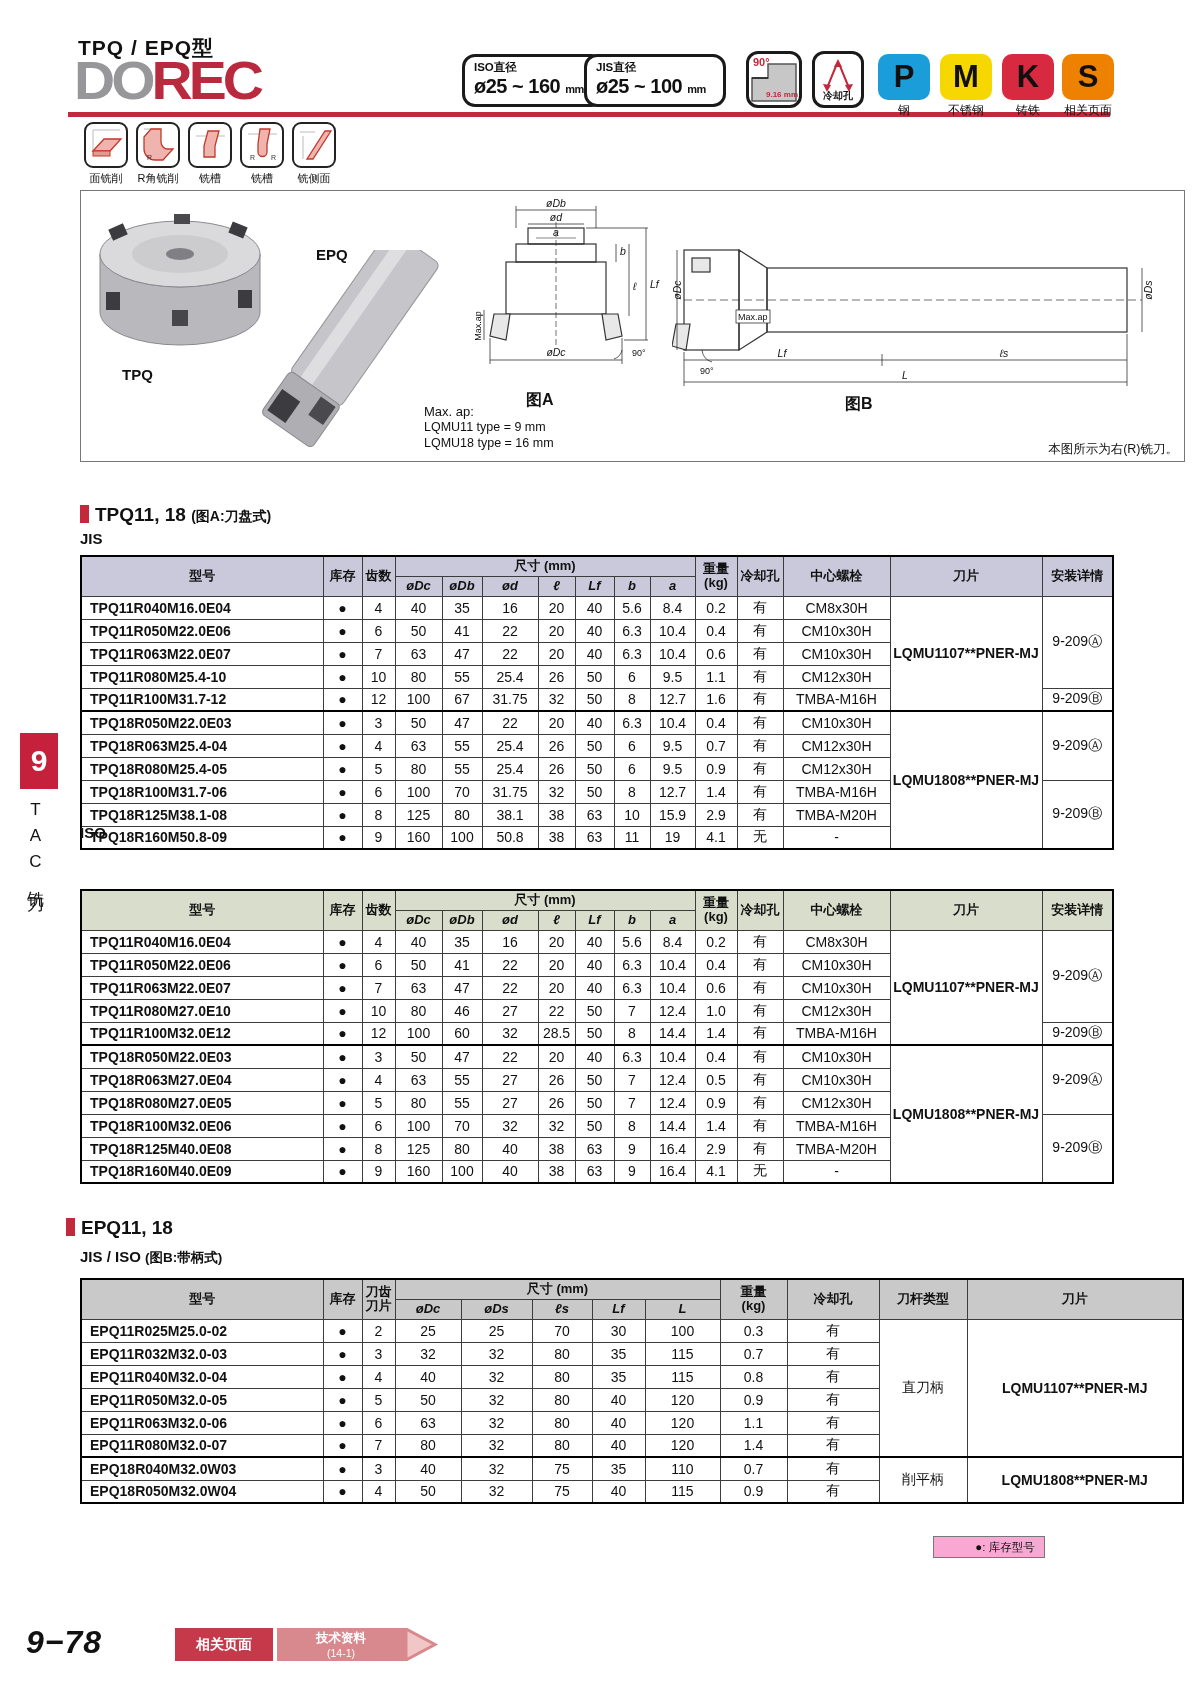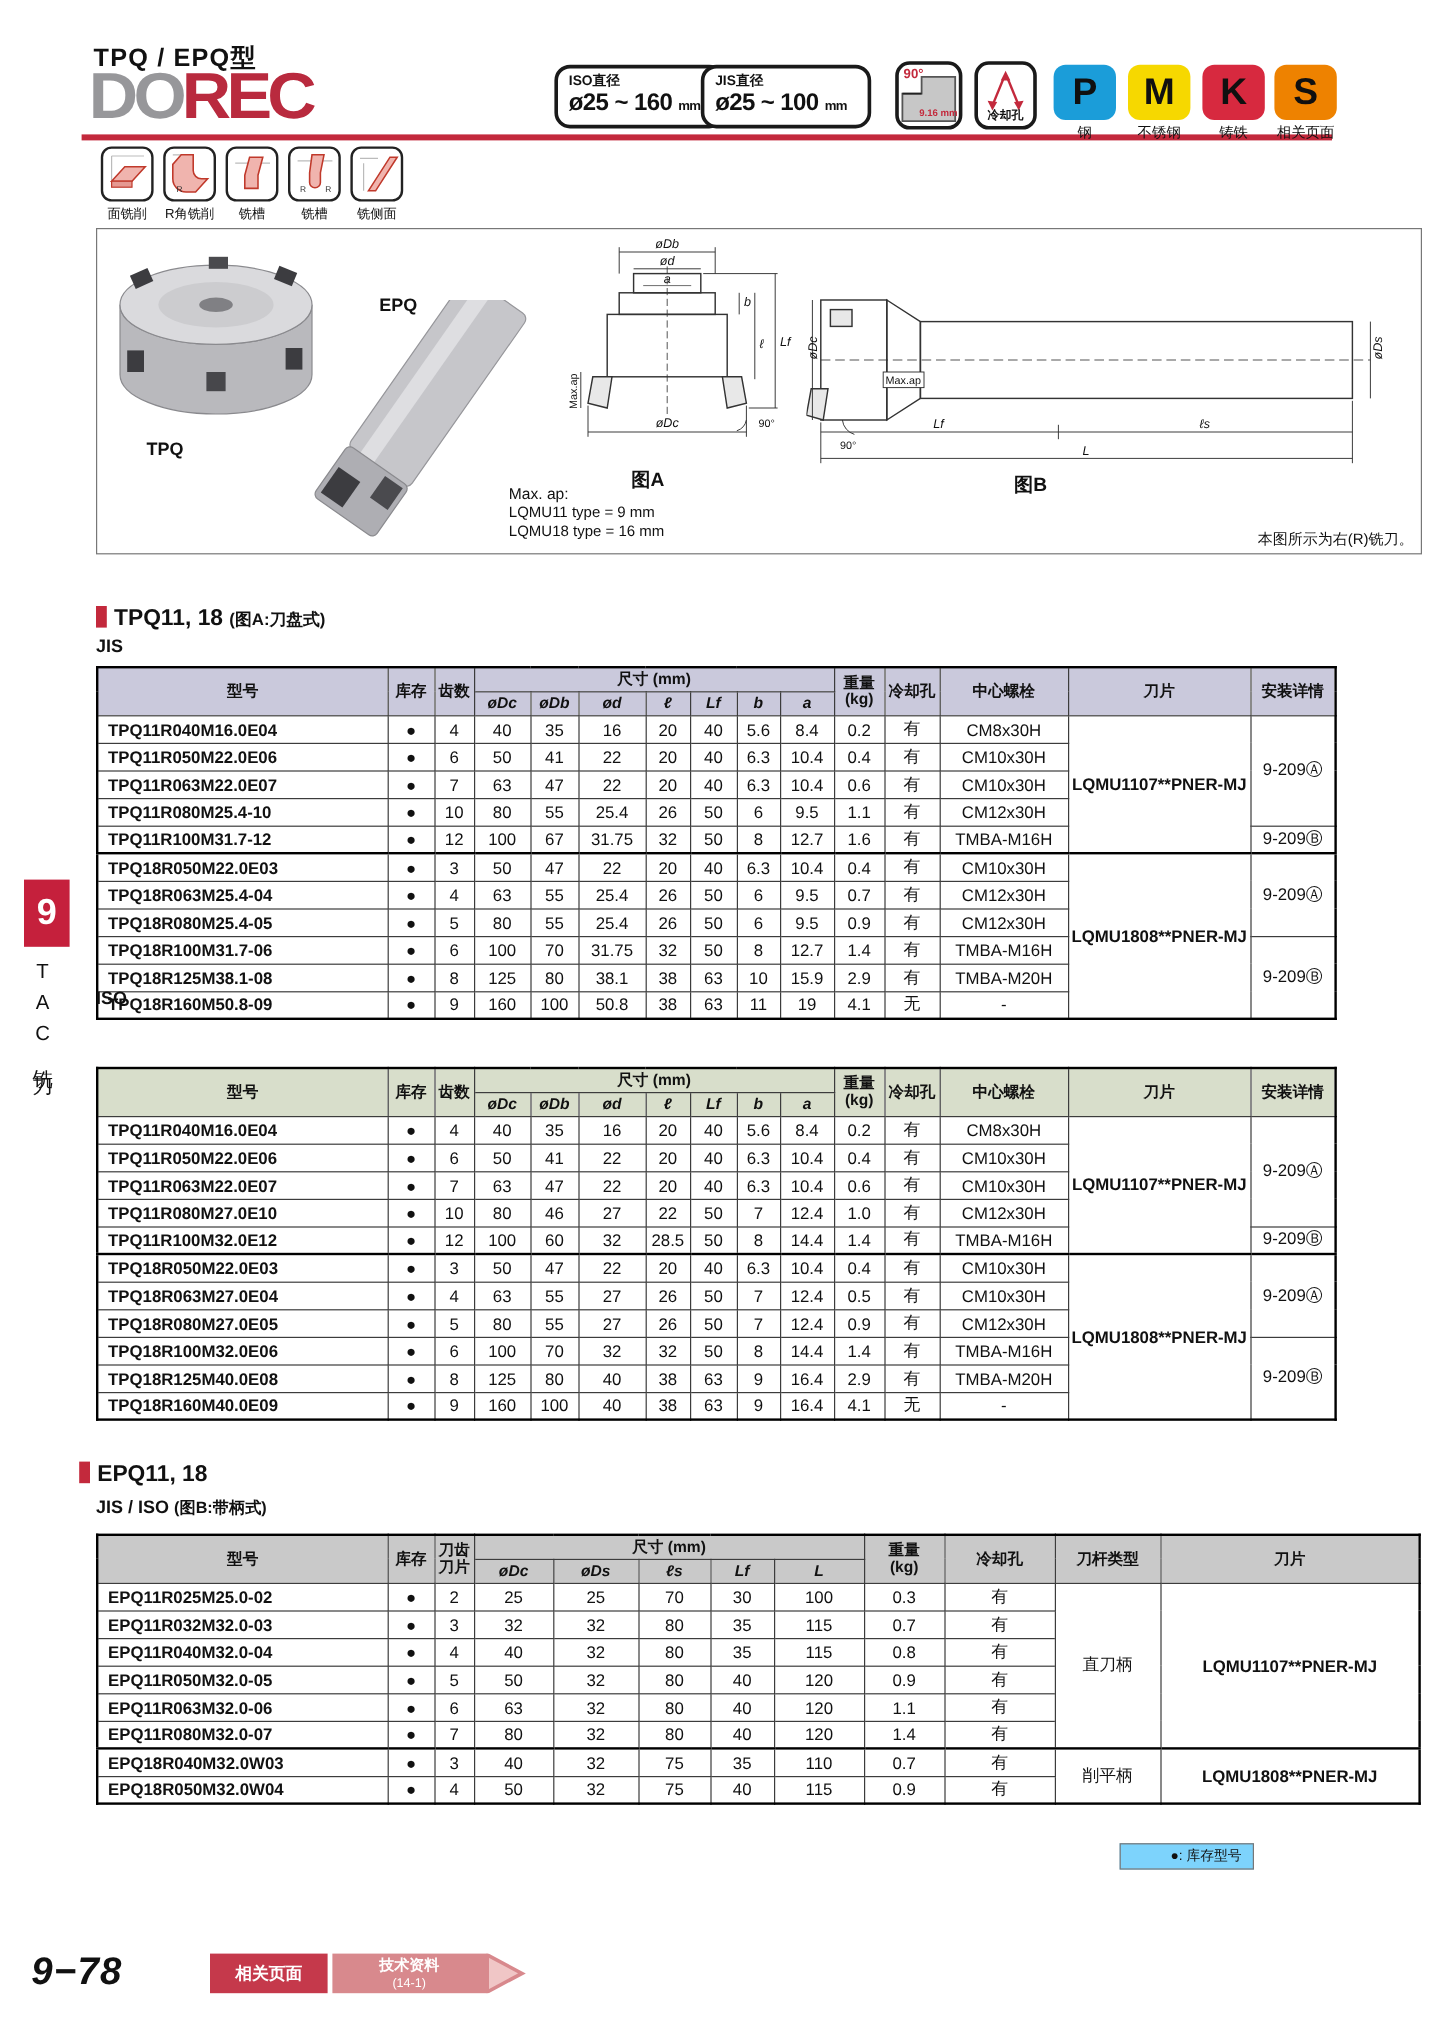--- a/index.html
+++ b/index.html
@@ -67,21 +67,21 @@
   .c-bolt{font-size:13px;}
   .c-insert{font-weight:700;font-size:12px;}
   .c-install{font-size:13px;}
   .c-shank{font-size:13.5px;}
   tr.grp td{border-top:2px solid #000;}
   .jis thead th{background:#cac9dc;}
   .iso thead th{background:#d8decb;}
   .epq thead th{background:#c9c9c9;}
 
   .stock-note{left:933px;top:1536px;width:112px;height:22px;border:1px solid #777;box-sizing:border-box;
-              font-size:11.5px;text-align:center;line-height:20px;background:#7dd3fc;padding-left:32px;}
+              font-size:11.5px;text-align:center;line-height:20px;background:#f9a8d4;padding-left:32px;}
 
   
   .side-num{left:20px;top:733px;width:38px;height:56px;background:#c5203c;color:#fff;font-size:30px;font-weight:800;
             display:flex;align-items:center;justify-content:center;}
   .side-txt{left:24px;top:800px;writing-mode:vertical-lr;text-orientation:upright;font-size:17px;letter-spacing:7px;color:#111;}
   .page-num{left:26px;top:1624px;font-size:32px;font-weight:800;font-style:italic;letter-spacing:1px;}
   .rel-box{left:175px;top:1628px;width:98px;height:33px;background:#c5394b;color:#fff;font-size:14px;font-weight:700;
            display:flex;align-items:center;justify-content:center;}
   .tech-box{left:277px;top:1628px;width:128px;height:33px;background:#d8898d;color:#fff;text-align:center;}
   .tech-box .l1{font-size:12.5px;font-weight:700;padding-top:2px;}

